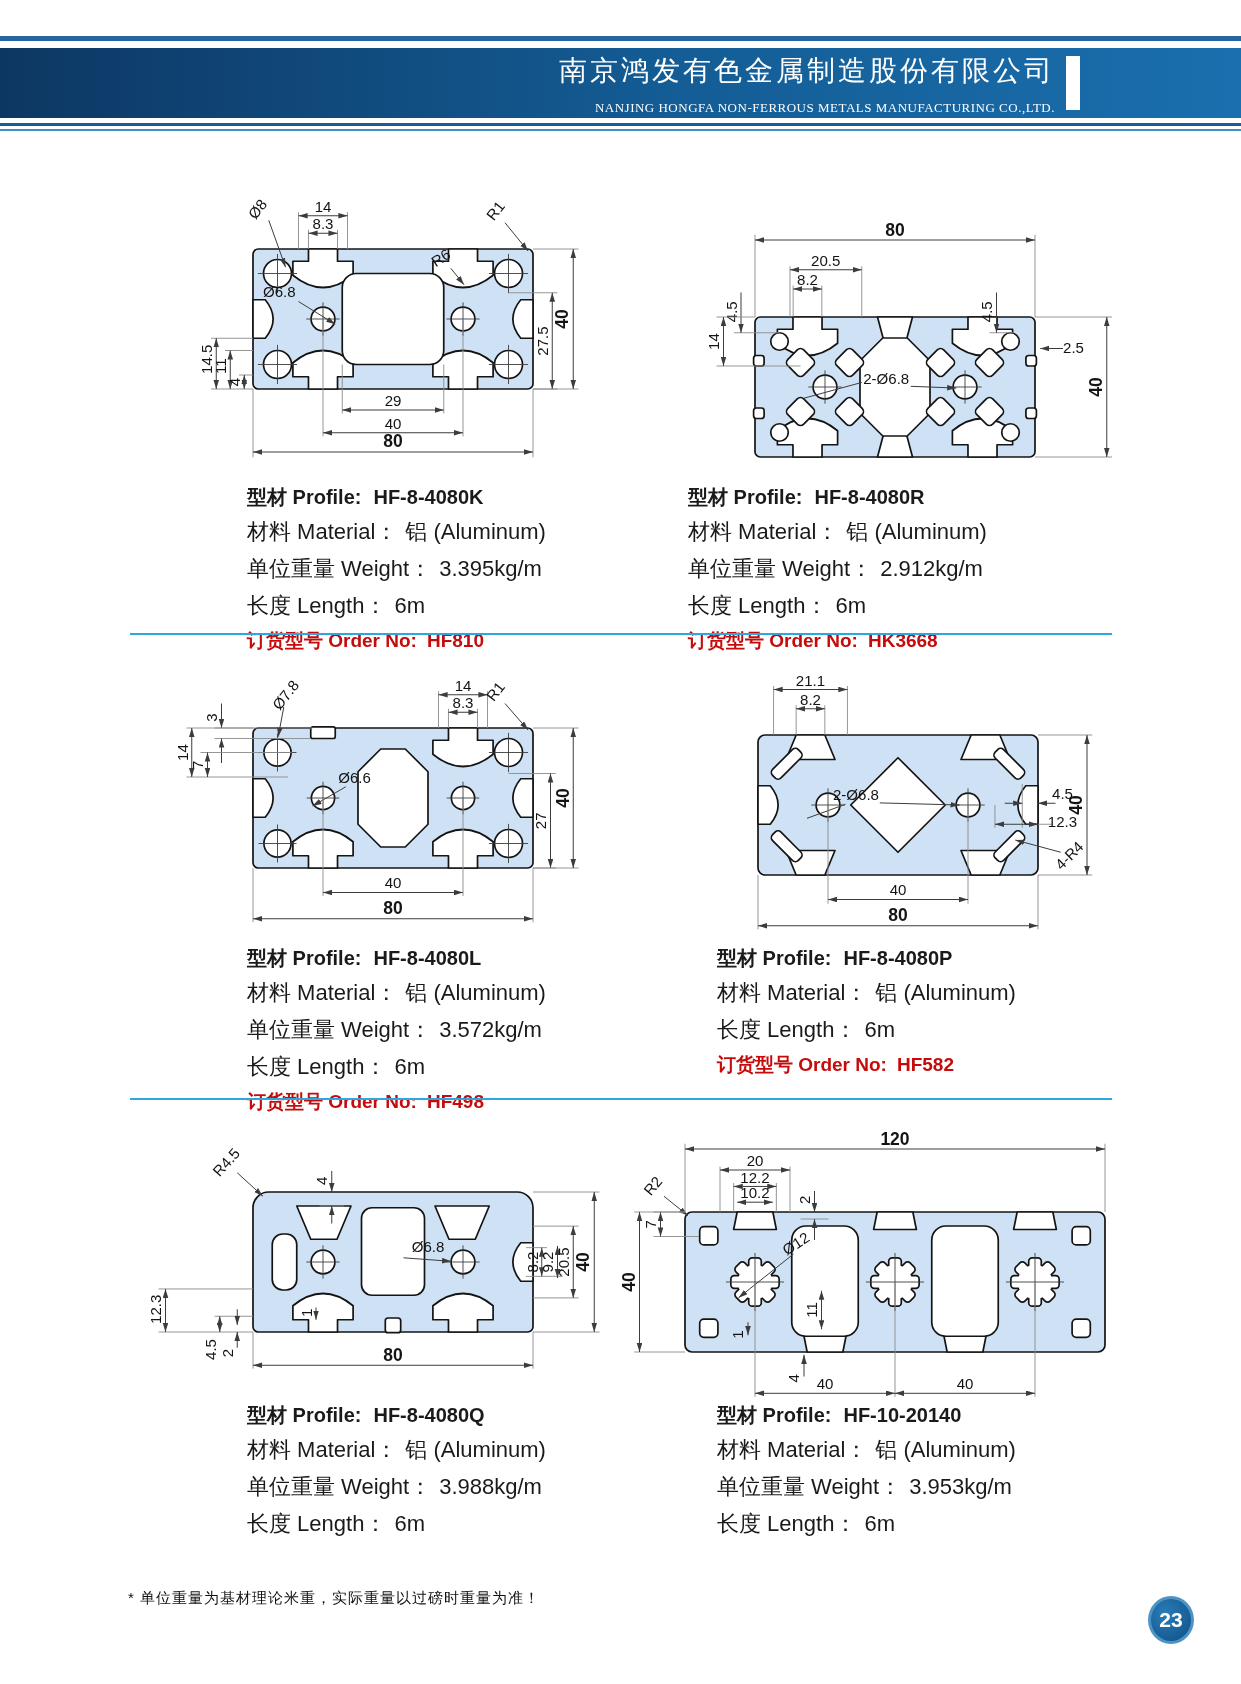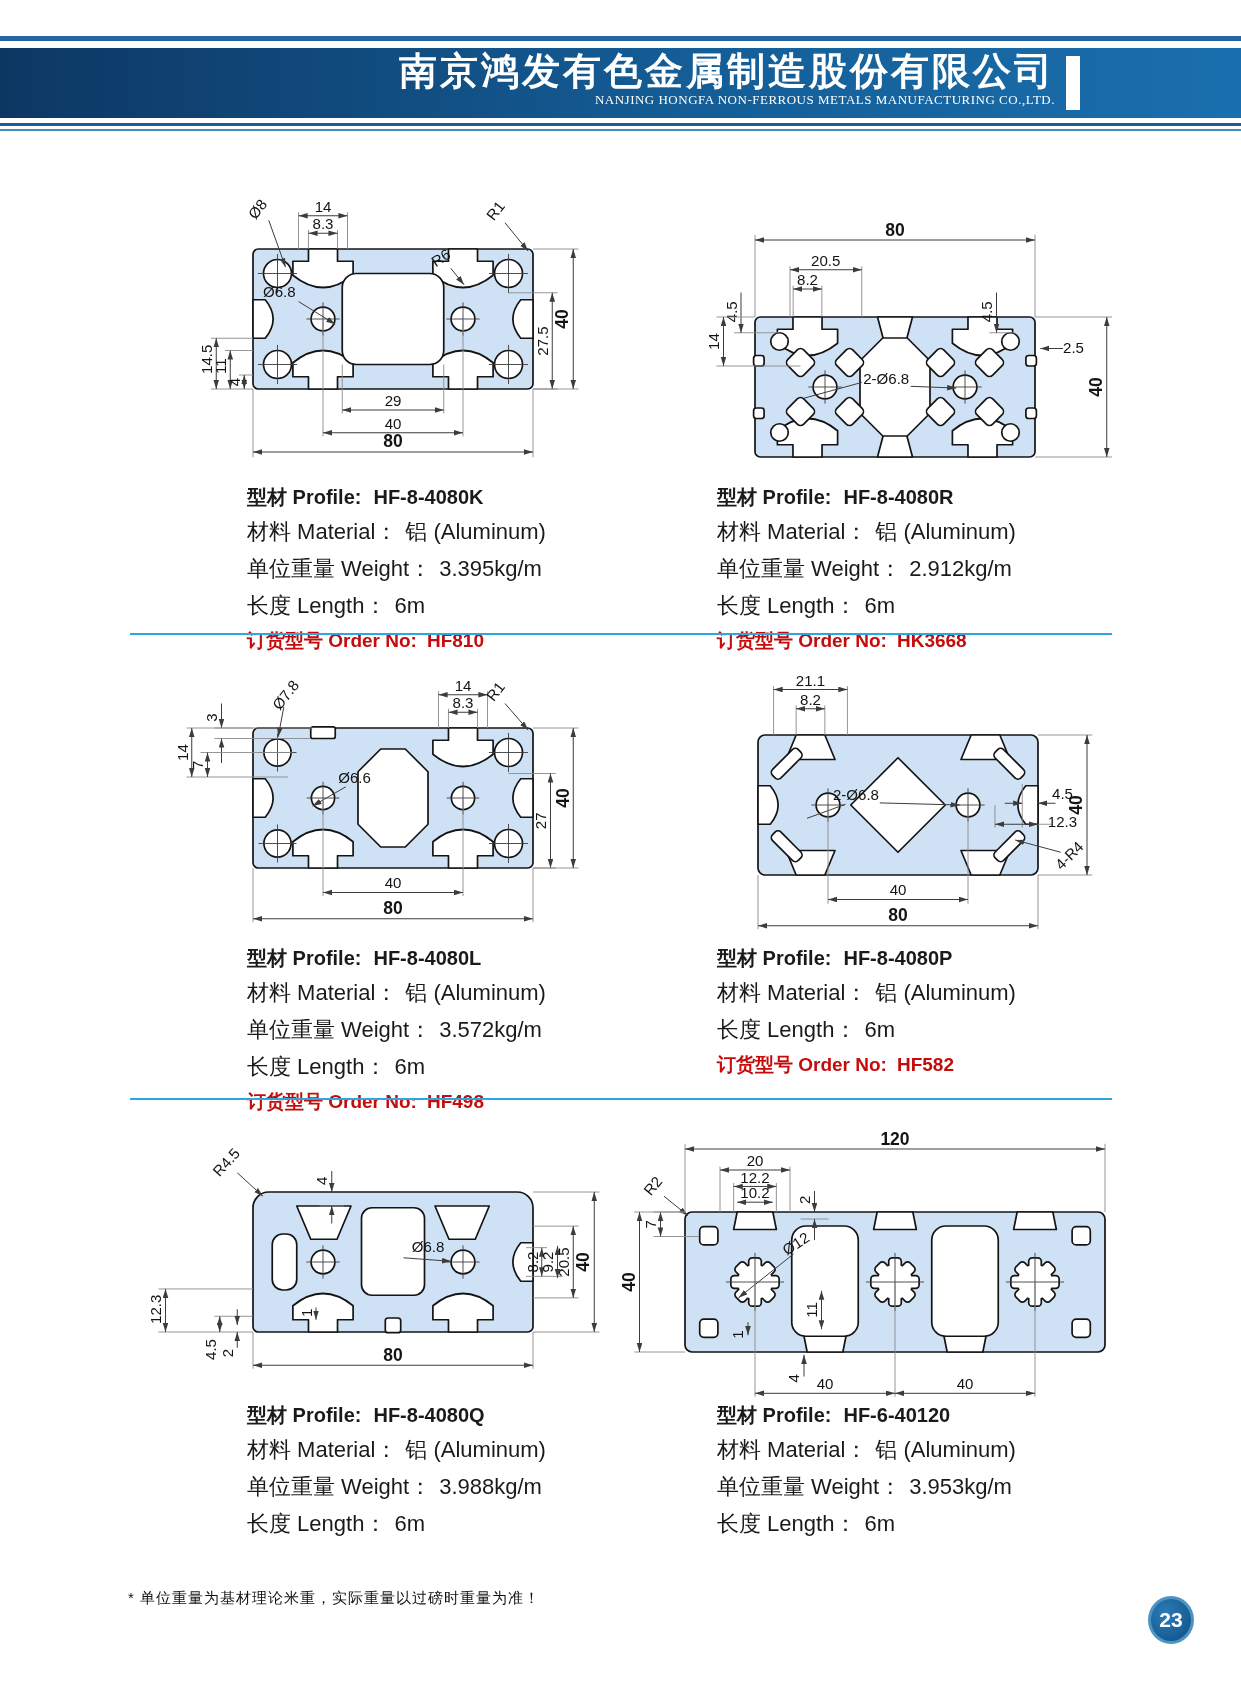--- a/index.html
+++ b/index.html
@@ -3,22 +3,22 @@
 <meta charset="utf-8">
 <style>
   html,body{margin:0;padding:0;background:#888;}
   .page{position:relative;width:1241px;height:1684px;background:#ffffff;margin:0 auto;
         font-family:"Liberation Sans",sans-serif;overflow:hidden;}
   
   .top-rule{position:absolute;left:0;top:36px;width:100%;height:5px;background:#2565a0;}
   .band{position:absolute;left:0;top:48px;width:100%;height:70px;
         background:linear-gradient(90deg,#0d3763 0%,#145d96 55%,#1a6fae 100%);}
   .band-text{position:absolute;right:186px;top:6px;text-align:right;color:#ffffff;}
-  .band-text .cn{font-size:38px;font-weight:bold;letter-spacing:3px;line-height:34px;}
-  .band-text .en{font-size:13px;font-family:"Liberation Serif",serif;letter-spacing:.5px;margin-top:4px;}
+  .band-text .cn{font-size:28px;font-weight:normal;letter-spacing:3px;line-height:34px;}
+  .band-text .en{font-size:13px;font-family:"Liberation Serif",serif;letter-spacing:.5px;margin-top:12px;}
   .band-bar{position:absolute;right:161px;top:8px;width:14px;height:54px;background:#ffffff;}
   .rule2{position:absolute;left:0;top:123px;width:100%;height:3px;background:#1b5e95;}
   .rule3{position:absolute;left:0;top:129px;width:100%;height:2px;background:#3f8fc4;}
   
   svg.draw{position:absolute;}
   svg .body{fill:#cfe2f5;stroke:#141414;stroke-width:1.7px;stroke-linejoin:round;}
   svg .cut{fill:#ffffff;stroke:#141414;stroke-width:1.7px;stroke-linejoin:round;}
   svg .dimline{stroke:#3c3c3c;stroke-width:1px;fill:none;}
   svg .ext{stroke:#8a8a8a;stroke-width:.9px;}
   svg .ch{stroke:#3c3c3c;stroke-width:.9px;}
@@ -223,21 +223,21 @@
     </g>
   </svg>
 
   <div class="spec" style="left:247px;top:484px">
     <div class="sp-line sp-profile"><span>型材 Profile:</span><span class="val">HF-8-4080K</span></div>
     <div class="sp-line"><span>材料 Material：</span><span class="val">铝 (Aluminum)</span></div>
     <div class="sp-line"><span>单位重量 Weight：</span><span class="val">3.395kg/m</span></div>
     <div class="sp-line"><span>长度 Length：</span><span class="val">6m</span></div>
     <div class="sp-line sp-order"><span>订货型号 Order No:</span><span class="val">HF810</span></div>
   </div>
-  <div class="spec" style="left:717px;top:484px">
+  <div class="spec" style="left:688px;top:484px">
     <div class="sp-line sp-profile"><span>型材 Profile:</span><span class="val">HF-8-4080R</span></div>
     <div class="sp-line"><span>材料 Material：</span><span class="val">铝 (Aluminum)</span></div>
     <div class="sp-line"><span>单位重量 Weight：</span><span class="val">2.912kg/m</span></div>
     <div class="sp-line"><span>长度 Length：</span><span class="val">6m</span></div>
     <div class="sp-line sp-order"><span>订货型号 Order No:</span><span class="val">HK3668</span></div>
   </div>
 
   <div class="divider" style="top:633px"></div>
 
   <svg class="draw" style="left:130px;top:630px" width="520" height="300">
@@ -502,21 +502,21 @@
     </g>
   </svg>
 
   <div class="spec" style="left:247px;top:1402px">
     <div class="sp-line sp-profile"><span>型材 Profile:</span><span class="val">HF-8-4080Q</span></div>
     <div class="sp-line"><span>材料 Material：</span><span class="val">铝 (Aluminum)</span></div>
     <div class="sp-line"><span>单位重量 Weight：</span><span class="val">3.988kg/m</span></div>
     <div class="sp-line"><span>长度 Length：</span><span class="val">6m</span></div>
   </div>
   <div class="spec" style="left:717px;top:1402px">
-    <div class="sp-line sp-profile"><span>型材 Profile:</span><span class="val">HF-6-40120</span></div>
+    <div class="sp-line sp-profile"><span>型材 Profile:</span><span class="val">HF-10-20140</span></div>
     <div class="sp-line"><span>材料 Material：</span><span class="val">铝 (Aluminum)</span></div>
     <div class="sp-line"><span>单位重量 Weight：</span><span class="val">3.953kg/m</span></div>
     <div class="sp-line"><span>长度 Length：</span><span class="val">6m</span></div>
   </div>
 
   <div class="foot-note">* 单位重量为基材理论米重，实际重量以过磅时重量为准！</div>
   <div class="page-badge">23</div>
 
 </div>
 

